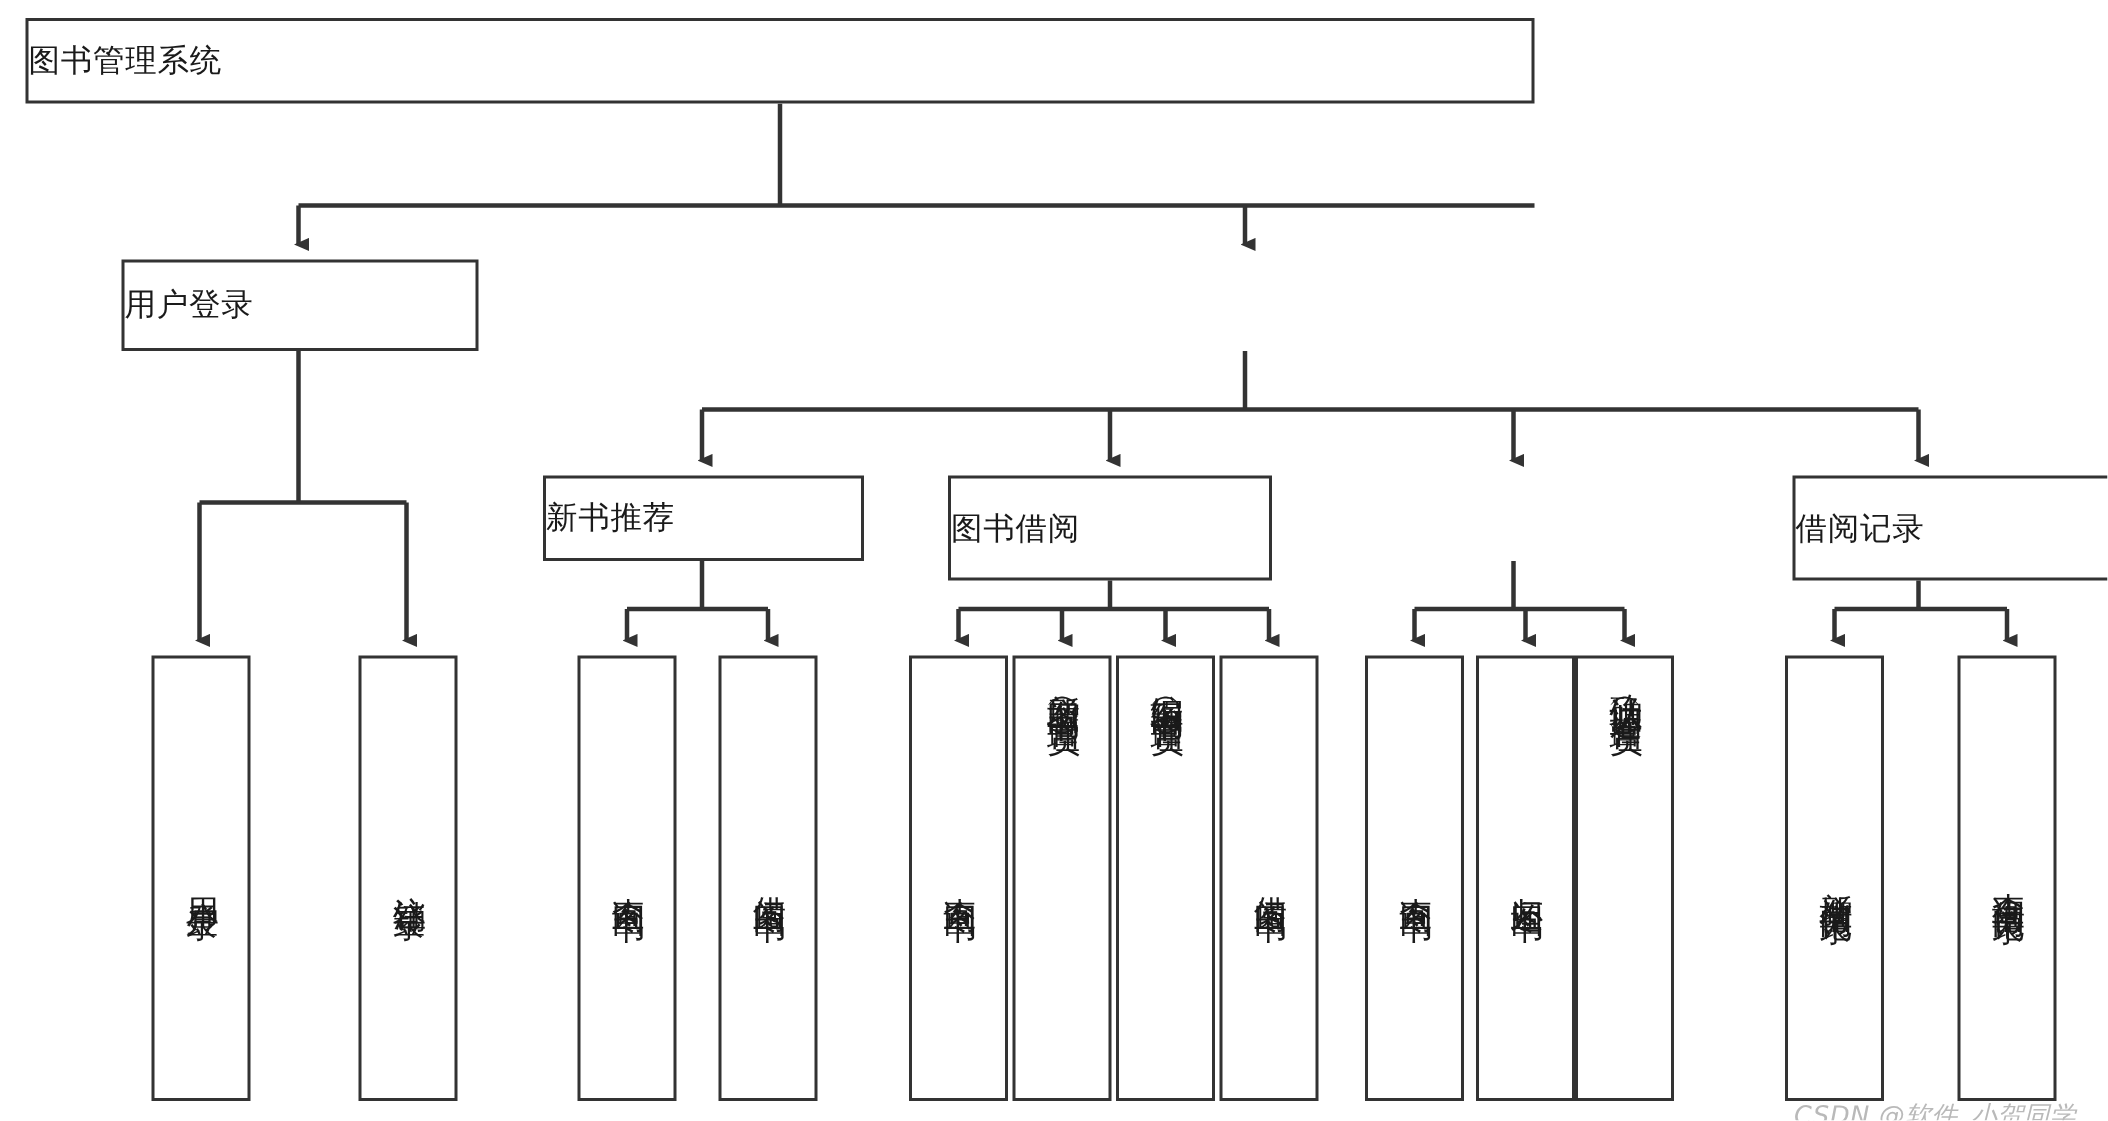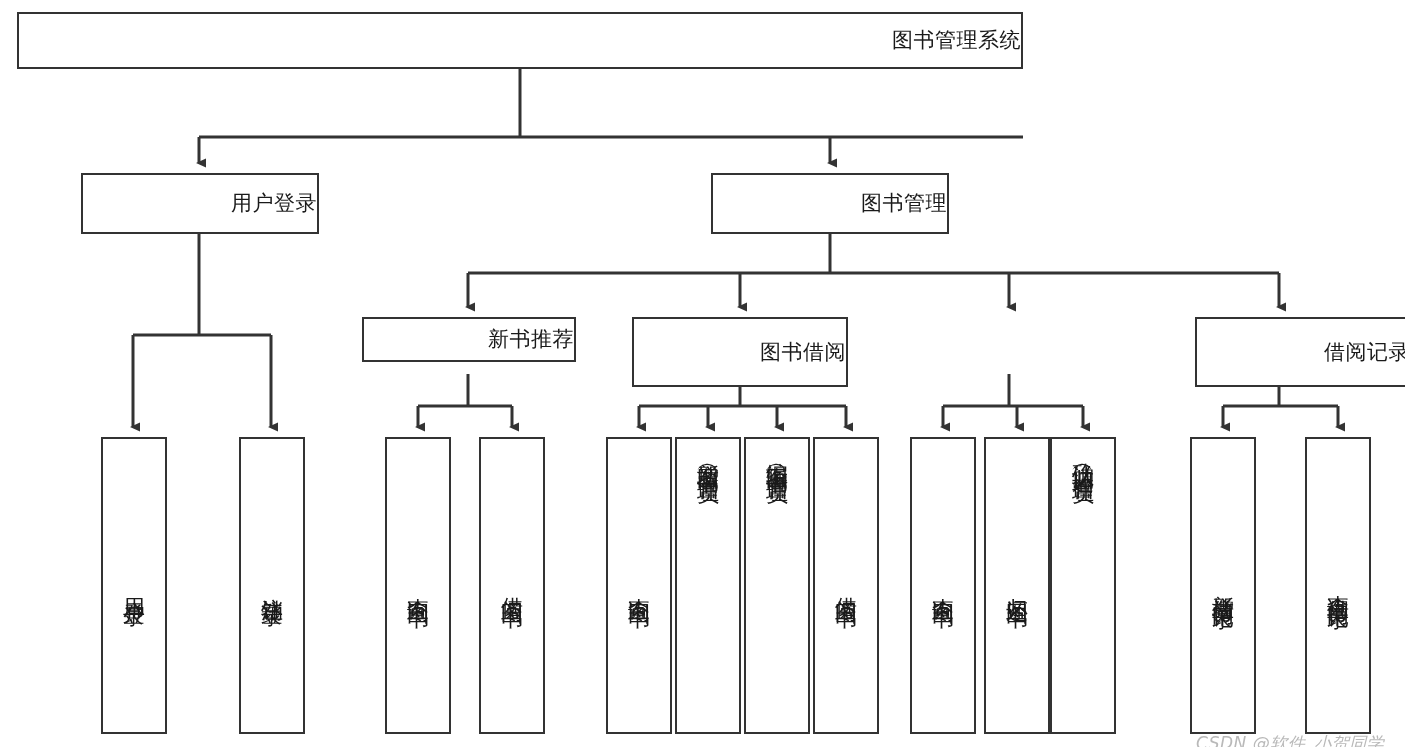--- a/index.html
+++ b/index.html
@@ -24,21 +24,21 @@
     width: 1405px;
     height: 747px;
   }
   .node {
     position: absolute;
     box-sizing: border-box;
     background: #ffffff;
     border: 2px solid #333333;
     display: flex;
     align-items: center;
-    justify-content: flex-end;
+    justify-content: flex-start;
   }
   .node-label {
     color: #1a1a1a;
     line-height: 1.05;
     letter-spacing: 0.5px;
     white-space: nowrap;
   }
   .node.horizontal .node-label {
     font-size: 21px;
   }
@@ -125,25 +125,22 @@
     </g>
   </svg>
 
   <div class="node root horizontal" style="left:17px; top:12px; width:1006px; height:57px;">
     <span class="node-label">图书管理系统</span>
   </div>
 
   <div class="node horizontal" style="left:81px; top:173px; width:238px; height:61px;">
     <span class="node-label">用户登录</span>
   </div>
-  <div class="node horizontal" style="left:711px; top:173px; width:238px; height:61px;">
-    <span class="node-label">图书管理</span>
-  </div>
 
-  <div class="node horizontal" style="left:362px; top:317px; width:214px; height:45px;">
+  <div class="node horizontal" style="left:362px; top:317px; width:214px; height:57px;">
     <span class="node-label">新书推荐</span>
   </div>
   <div class="node horizontal" style="left:632px; top:317px; width:216px; height:70px;">
     <span class="node-label">图书借阅</span>
   </div>
   <div class="node horizontal" style="left:1171px; top:317px; width:217px; height:70px;margin-left:24px;">
     <span class="node-label">借阅记录</span>
   </div>
 
   <div class="node vertical centered" style="left:101px; top:437px; width:66px; height:297px;">

